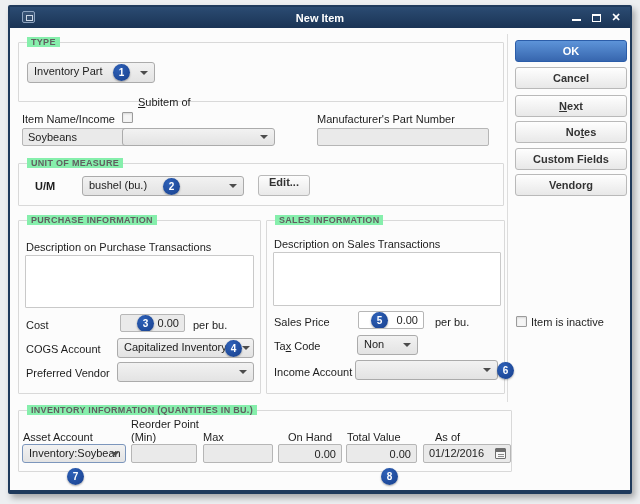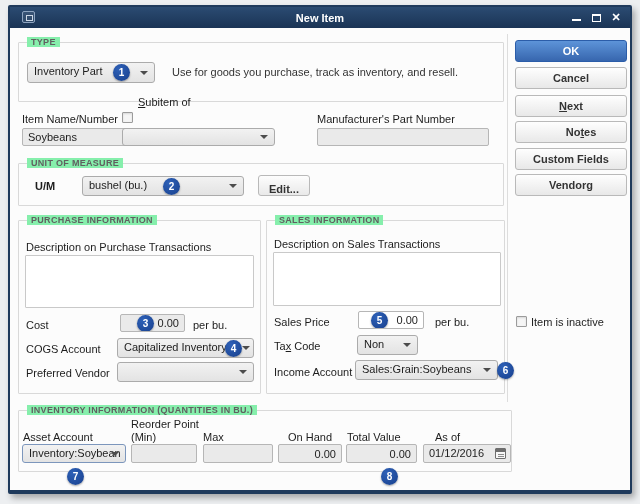--- a/index.html
+++ b/index.html
@@ -76,21 +76,21 @@
     font-size:11px; font-weight:bold; color:#333;
     display:flex; align-items:center; justify-content:center; cursor:default;
   }
   .btn.primary {
     background:linear-gradient(#5d94d9,#3766ae);
     border-color:#2b5da9; color:#fff;
   }
   .btn-sm {
     position:absolute; background:linear-gradient(#fdfdfd,#e9e9e9);
     border:1px solid #b9b9b9; border-radius:3px; font-size:11px; font-weight:bold; color:#333;
-    display:flex; align-items:flex-end; justify-content:center;
+    display:flex; align-items:flex-start; justify-content:center;
   }
   .cb {
     position:absolute; width:11px; height:11px; background:#f5f5f5;
     border:1px solid #9b9b9b; border-radius:1px; box-shadow:inset 0 1px 2px rgba(0,0,0,.12);
   }
   .u { text-decoration:underline; }
   .vsep { position:absolute; left:497px; top:6px; width:1px; height:368px; background:#dddddd; }
   .cal {
     position:absolute; right:4px; top:3px; width:11px; height:11px;
     border:1px solid #6d6d6d; border-radius:1px; background:#f6f6f6;
@@ -123,23 +123,22 @@
     <div class="vsep"></div>
 
     <div class="fs" style="left:8px; top:14px; width:486px; height:60px;">
       <span class="fs-label">TYPE</span>
     </div>
     <div class="dd" style="left:17px; top:34px; width:128px; height:21px;">
       <span>Inventory Part</span>
       <span class="badge" style="right:24px; top:1px;">1</span>
       <span class="arr"></span>
     </div>
-    <div class="lbl help" style="left:162px; top:38px;">Use for goods you purchase, track as inventory, and resell.</div>
-
-    <div class="lbl" style="left:12px; top:85px;">Item Name/Number</div>
+
+    <div class="lbl" style="left:12px; top:85px;">Item Name/Income</div>
     <div class="tbox" style="left:12px; top:100px; width:110px; height:18px;">
       <span>Soybeans</span>
     </div>
 
     <span class="cb" style="left:112px; top:84px;"></span>
     <div class="lbl" style="left:128px; top:68px;"><span></span><span class="u">S</span><span>ubitem of</span></div>
     <div class="dd" style="left:112px; top:100px; width:153px; height:18px;">
       <span class="arr"></span>
     </div>
 
@@ -198,21 +197,20 @@
     <div class="lbl" style="left:425px; top:288px;">per bu.</div>
 
     <div class="lbl" style="left:264px; top:312px;"><span>Ta</span><span class="u">x</span><span> Code</span></div>
     <div class="dd" style="left:347px; top:307px; width:61px; height:20px;">
       <span>Non</span>
       <span class="arr"></span>
     </div>
 
     <div class="lbl" style="left:264px; top:338px;">Income Account</div>
     <div class="dd" style="left:345px; top:332px; width:143px; height:20px;">
-      <span>Sales:Grain:Soybeans</span>
       <span class="arr"></span>
     </div>
     <span class="badge" style="left:487px; top:334px;">6</span>
 
     <span class="cb" style="left:506px; top:288px;"></span>
     <div class="lbl" style="left:521px; top:288px;">Item is inactive</div>
 
     <div class="fs" style="left:8px; top:382px; width:494px; height:62px;">
       <span class="fs-label">INVENTORY INFORMATION (QUANTITIES IN BU.)</span>
     </div>

